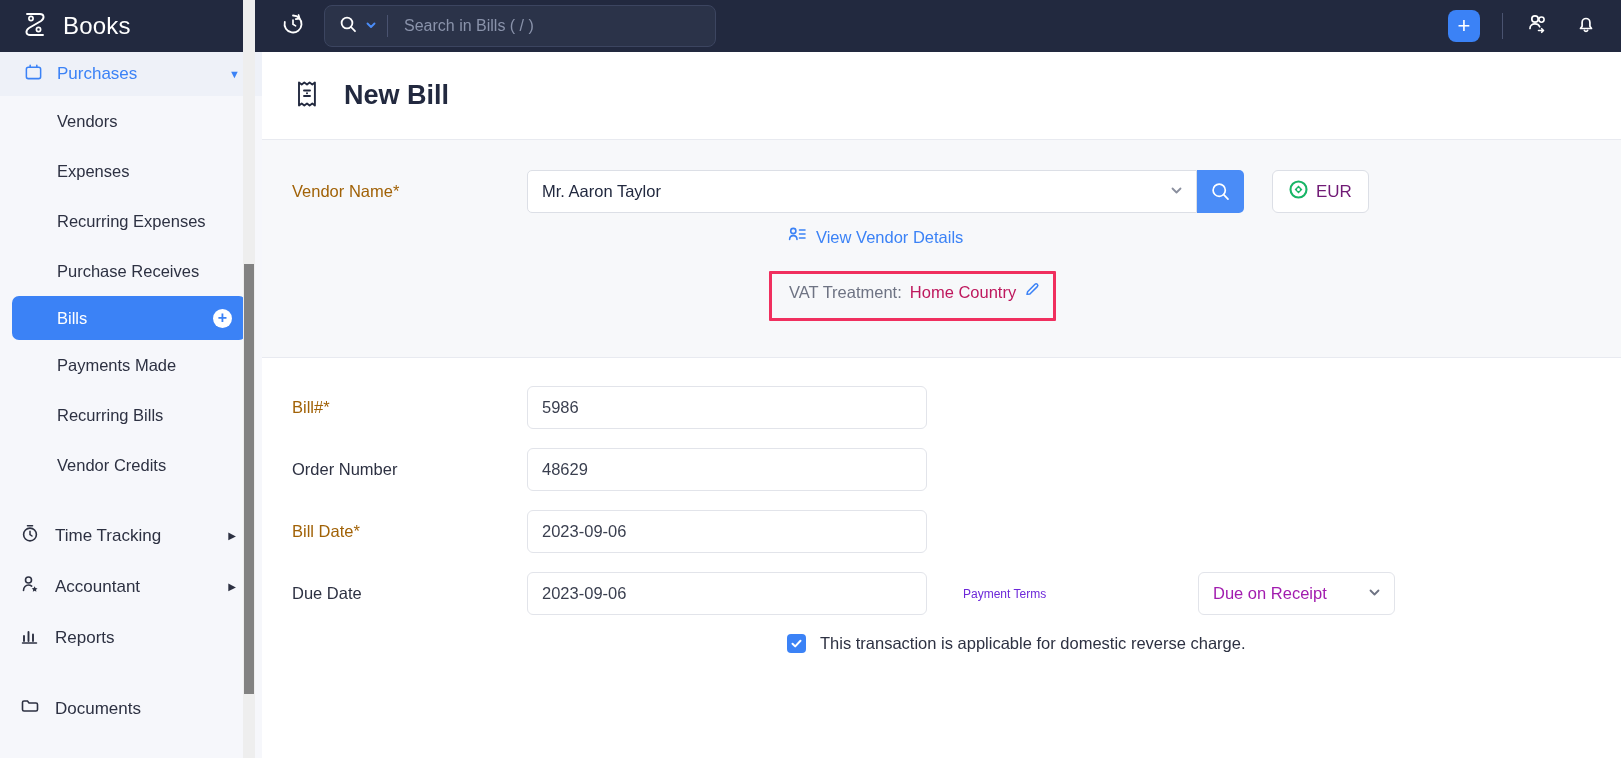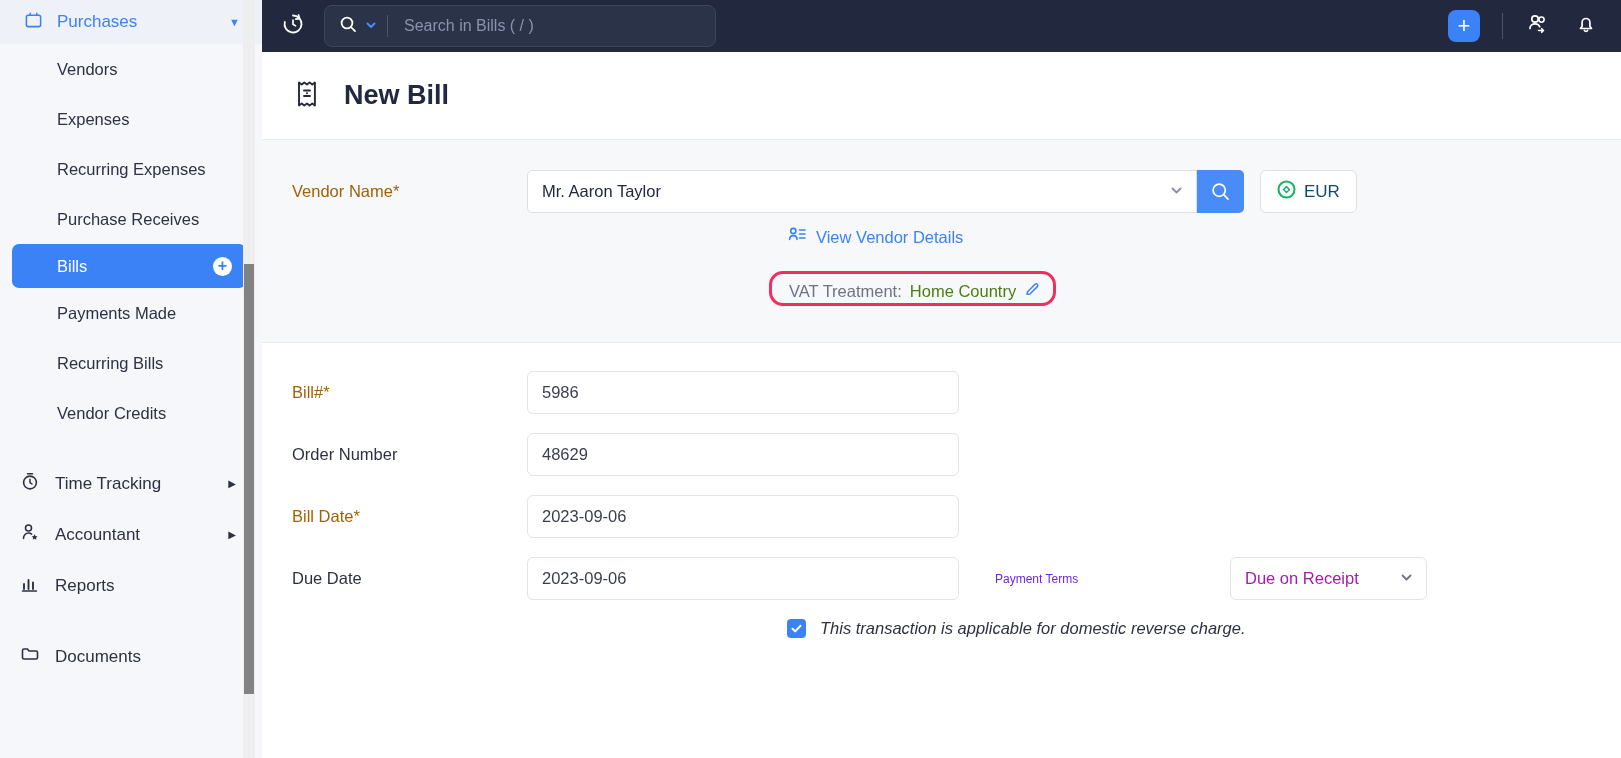--- a/index.html
+++ b/index.html
@@ -99,64 +99,74 @@
     width: 670px; height: 43px; background: #ffffff; border: 1px solid #dcdfe6;
     border-radius: 5px 0 0 5px; display: flex; align-items: center;
     padding: 0 12px 0 14px; font-size: 16.5px; color: #22293f;
   }
   .vendor-select .chev { margin-left: auto; color: #8a8f9e; font-size: 13px; }
   .search-sq {
     width: 47px; height: 43px; background: #4a8cf7; border-radius: 0 5px 5px 0;
     display: flex; align-items: center; justify-content: center; border: none; cursor: pointer;
   }
   .currency-badge {
-    margin-left: 16px; height: 43px; min-width: 90px; border: 1px solid #dcdfe6;
+    margin-left: 28px; height: 43px; min-width: 90px; border: 1px solid #dcdfe6;
     border-radius: 6px; background: #ffffff; display: flex; align-items: center;
-    justify-content: flex-start; gap: 8px; padding: 0 16px; font-size: 17px; color: #0c4a6e;
+    justify-content: flex-start; gap: 8px; padding: 0 16px; font-size: 17px; color: #701a75;
   }
 
   .vendor-link-row { padding-left: 525px; margin-top: 12px; display: flex; align-items: center; gap: 9px; }
   .vendor-link { color: #3b82f6; font-size: 16.5px; cursor: pointer; }
 
   .vat-row { padding-left: 507px; margin-top: 22px; }
   .vat-box {
-    display: inline-flex; align-items: center; gap: 8px;
-    border: 3px solid #f02f5e; border-radius: 14px; padding: 7px 12px 1px 17px;
+    display: inline-flex; align-items: flex-end; gap: 8px;
+    border: 3px solid #f02f5e; border-radius: 1px; padding: 7px 12px 16px 17px;
   }
   .vat-label { color: #6e7383; font-size: 16.5px; }
-  .vat-value { color: #4d7c0f; font-size: 16.5px; }
+  .vat-value { color: #be185d; font-size: 16.5px; }
 
   .form-block { padding-top: 28px; }
   .f-row { display: flex; align-items: center; padding-left: 30px; margin-bottom: 19px; }
   .f-input {
-    width: 432px; height: 43px; border: 1px solid #e2e4ea; border-radius: 6px;
+    width: 400px; height: 43px; border: 1px solid #e2e4ea; border-radius: 6px;
     background: #fff; display: flex; align-items: center; padding-left: 14px;
     font-size: 16.5px; color: #3a3f4f;
   }
   .pt-label { margin-left: 36px; width: 235px; font-size: 12px; color: #6d28d9; }
   .pt-select {
     width: 197px; height: 43px; border: 1px solid #e2e4ea; border-radius: 6px;
     background: #fff; display: flex; align-items: center; padding: 0 12px 0 14px;
     font-size: 16.5px; color: #a21caf;
   }
   .pt-select .chev { margin-left: auto; color: #6e7383; font-size: 13px; }
 
-  .check-row { display: flex; align-items: center; padding-left: 525px; margin-top: 10px; gap: 14px; font-style: italic; }
+  .check-row { display: flex; align-items: center; padding-left: 525px; margin-top: 10px; gap: 14px; }
   .cbox {
     width: 19px; height: 19px; border-radius: 4px; background: #3b82f6;
     display: flex; align-items: center; justify-content: center; cursor: pointer;
   }
   .check-text { font-size: 16.5px; color: #2d3142; }
 </style>
 </head>
 <body>
 
 <div class="app">
 
   <aside class="sidebar">
+    <div class="brand">
+      <span>
+        <svg width="30" height="30" viewBox="0 0 30 30" fill="none">
+          <path d="M7 5 L20 5 C24 5 25 9 21 12 L9 19 C5 22 6 26 10 26 L23 26" stroke="#ffffff" stroke-width="1.9" fill="none" stroke-linecap="round"></path>
+          <circle cx="11" cy="9.5" r="2.1" stroke="#ffffff" stroke-width="1.7" fill="none"></circle>
+          <circle cx="18.5" cy="20.5" r="2.1" stroke="#ffffff" stroke-width="1.7" fill="none"></circle>
+        </svg>
+      </span>
+      <span class="brand-name">Books</span>
+    </div>
 
     <nav class="nav">
       <div class="nav-group">
         <span>
           <svg width="19" height="19" viewBox="0 0 20 20" fill="none">
             <rect x="2.5" y="5.5" width="15" height="12" rx="2" stroke="#3b82f6" stroke-width="1.6"></rect>
             <path d="M6.5 5.5 V3.5 M13.5 5.5 V3.5" stroke="#3b82f6" stroke-width="1.6" stroke-linecap="round"></path>
           </svg>
         </span>
         <span>Purchases</span>

